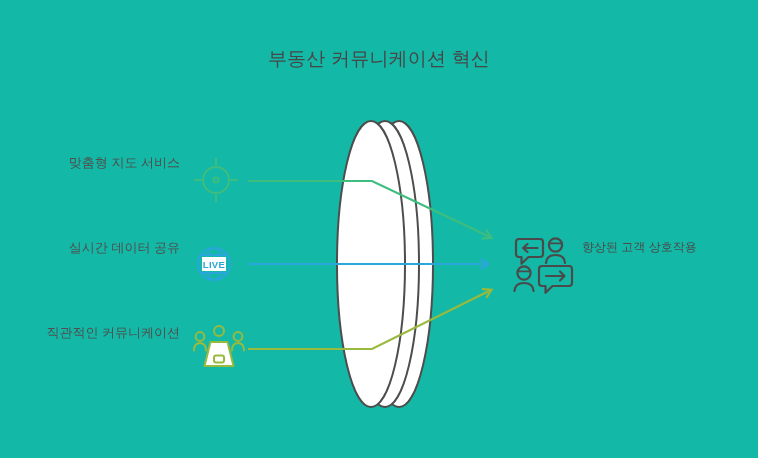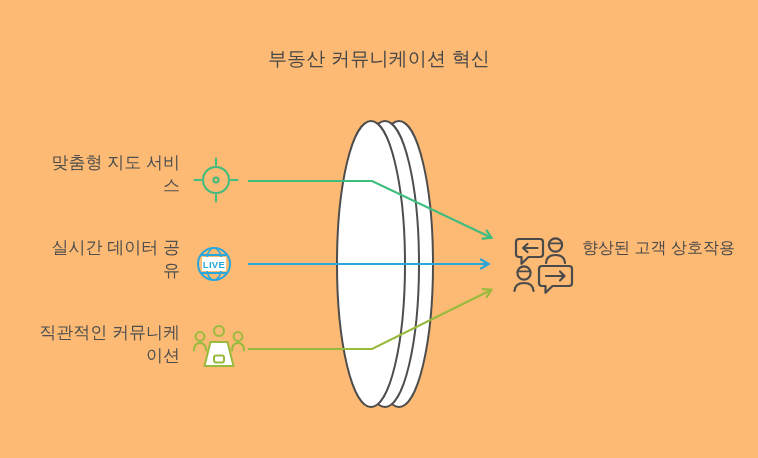--- a/index.html
+++ b/index.html
@@ -1,31 +1,31 @@
 <!DOCTYPE html>
 <html><head>
 <meta charset="utf-8">
 <style>
   html,body { margin:0; padding:0; background:#ffffff; }
   .canvas {
-    position:relative; width:758px; height:458px; background:#fdba74;
+    position:relative; width:758px; height:458px; background:#14b8a6;
     overflow:hidden; font-family:"Liberation Sans", sans-serif;
   }
   .title {
     position:absolute; left:0; top:46px; width:758px;
     text-align:center; font-size:19px; font-weight:500;
     color:#474747; letter-spacing:0.2px;
   }
   .input-label {
     position:absolute; right:578px; width:142px;
-    text-align:right; font-size:17px; line-height:23px; color:#4f4f4f;
+    text-align:right; font-size:13px; line-height:23px; color:#4f4f4f;
   }
   .output-label {
     position:absolute; left:582px; top:236px; width:170px;
-    text-align:left; font-size:16px; line-height:23px; color:#4a4a4a;
+    text-align:left; font-size:12px; line-height:23px; color:#4a4a4a;
   }
   .abs { position:absolute; }
   svg { display:block; }
   svg text { font-family:"Liberation Sans", sans-serif; }
   #rays-lens { position:absolute; left:0; top:0; }
 </style>
 </head>
 <body>
 
 <div class="canvas">

